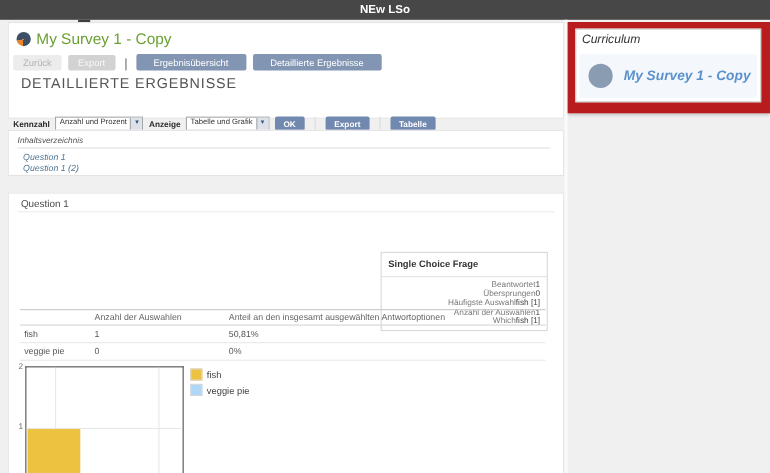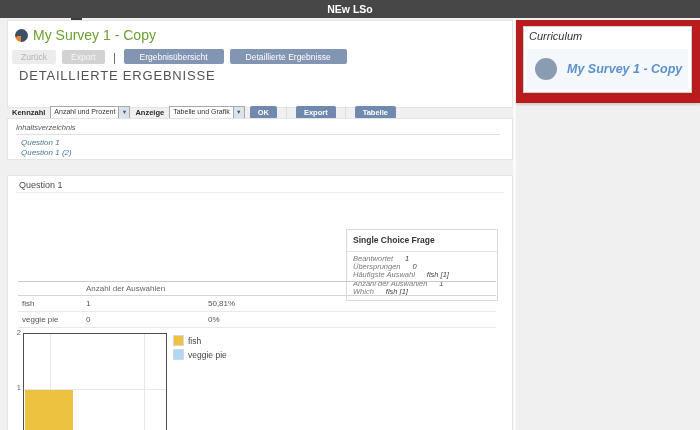--- a/index.html
+++ b/index.html
@@ -46,21 +46,21 @@
   .toc-link{position:absolute;left:13px;font-size:8px;color:#4e7694;cursor:pointer;}
 
   
   .q-title{position:absolute;left:11px;top:4px;font-size:9px;color:#4a4a4a;}
   .q-line{position:absolute;left:8px;right:8px;top:16px;border-top:1px solid #ececec;}
   .q-text{position:absolute;left:17px;top:20px;font-size:8.5px;color:#333;}
 
   .stats{position:absolute;left:338px;top:31px;width:152px;background:#fff;border:1px solid #d8d8d8;margin-top:22px;}
   .stats-h{font-size:8.5px;font-weight:bold;color:#333;padding:5px 6px 6px;border-bottom:1px solid #e3e3e3;}
   .stats-body{padding:3px 6px 4px;}
-  .stats-row{display:flex;justify-content:flex-start;font-size:7.5px;font-style:italic;line-height:8.2px;gap:12px;}
+  .stats-row{display:flex;justify-content:flex-end;font-size:7.5px;line-height:8.2px;}
   .sl{color:#7a7a7a;}
   .sv{color:#444;}
 
   .atable{position:absolute;left:10px;right:16px;top:105px;}
   .at-head{display:flex;align-items:center;height:15px;border-top:1px solid #c9c9c9;border-bottom:1px solid #d5d5d5;font-size:8px;color:#666;}
   .at-row{display:flex;align-items:center;height:16px;border-bottom:1px solid #e9e9e9;font-size:8px;color:#555;}
   .c1{width:68px;padding-left:4px;}
   .c2{width:122px;}
   .c3{flex:1;}
 
@@ -163,20 +163,21 @@
         <span class="sl">Which</span>
         <span class="sv">fish [1]</span>
       </div>
     </div>
   </div>
 
   <div class="atable">
     <div class="at-head">
       <span class="c1"></span>
       <span class="c2">Anzahl der Auswahlen</span>
+      <span class="c3">Anteil an den insgesamt ausgewählten Antwortoptionen</span>
     </div>
     <div class="at-row">
       <span class="c1">fish</span>
       <span class="c2">1</span>
       <span class="c3">50,81%</span>
     </div>
     <div class="at-row">
       <span class="c1">veggie pie</span>
       <span class="c2">0</span>
       <span class="c3">0%</span>

